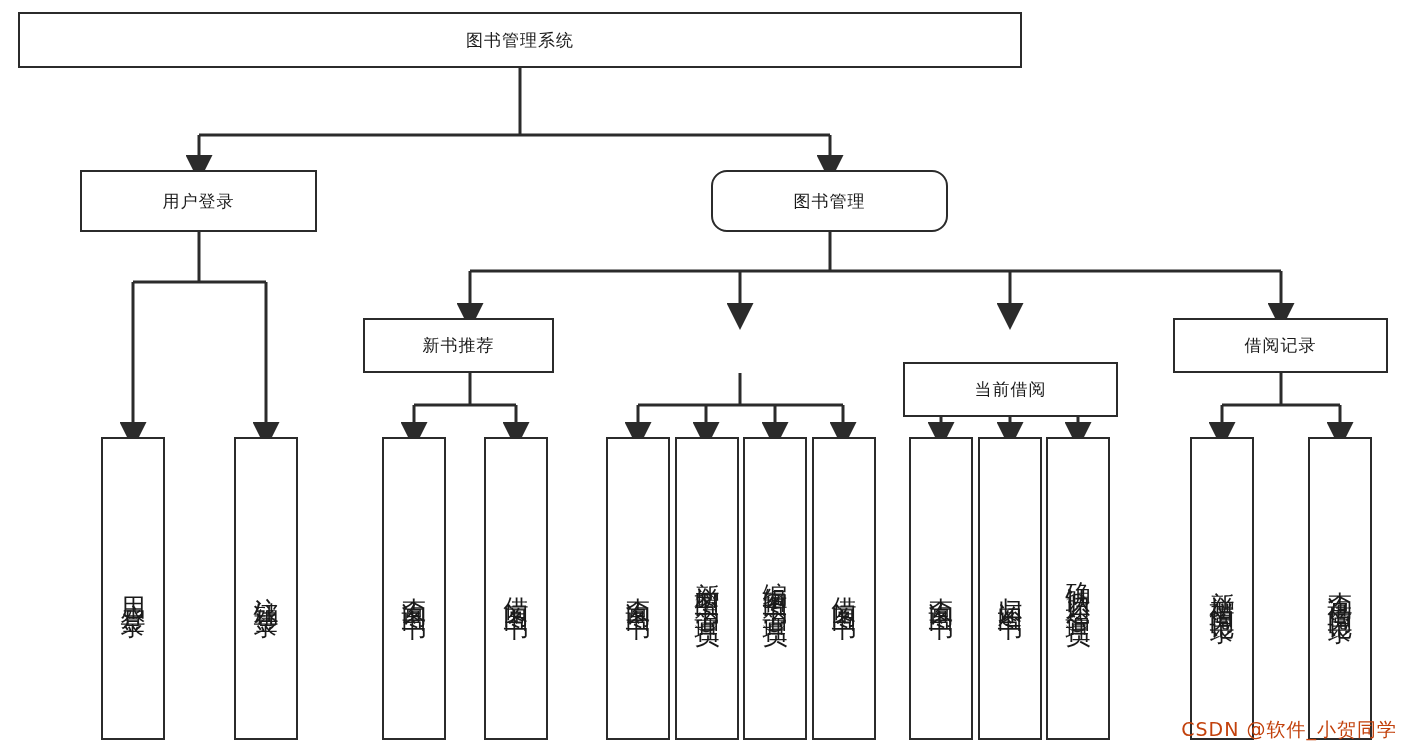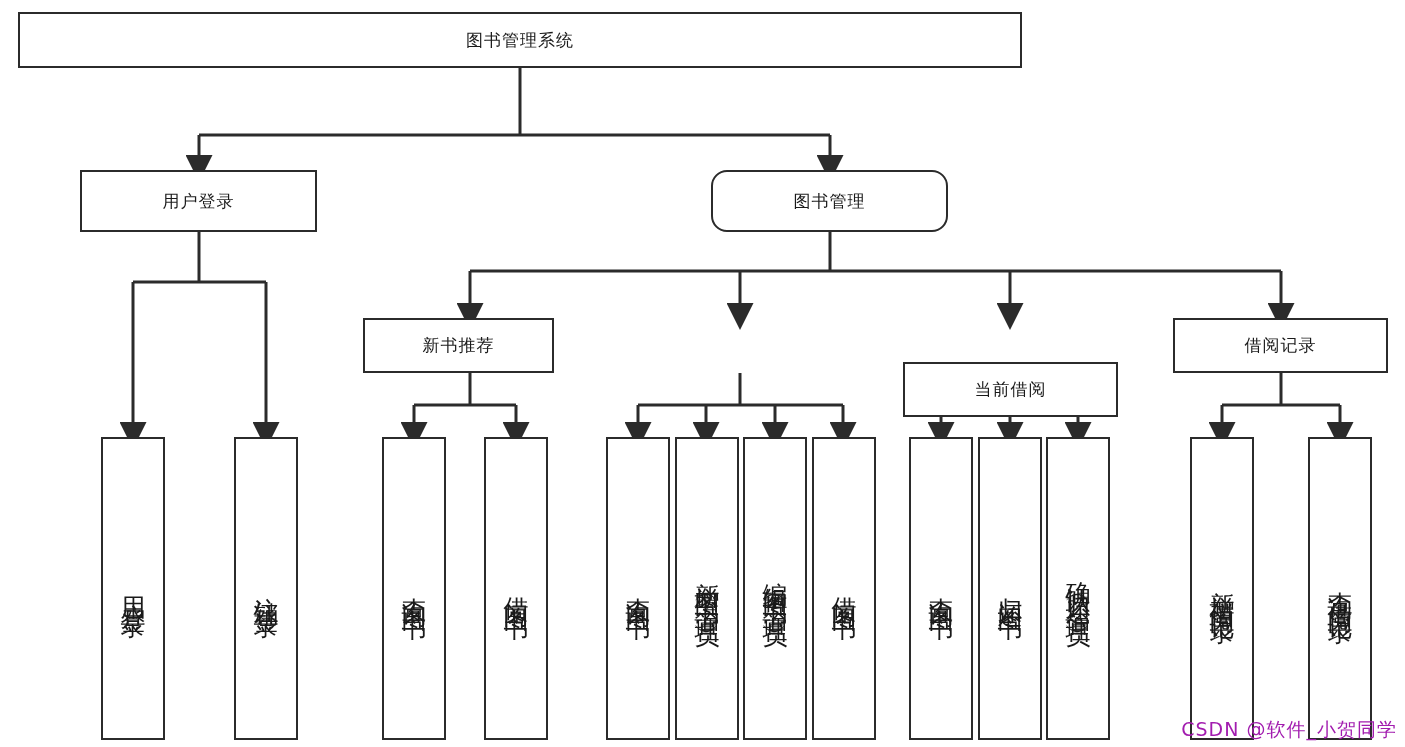--- a/index.html
+++ b/index.html
@@ -34,21 +34,21 @@
     letter-spacing:6px;
     line-height:1;
     white-space:nowrap;
     display:block;
   }
   .watermark{
     position:absolute;
     right:8px;
     bottom:4px;
     font-size:19px;
-    color:#a21caf;
+    color:#c2410c;
     letter-spacing:1px;
     white-space:nowrap;
     pointer-events:none;
   }
   svg.edges{position:absolute;left:0;top:0;width:1405px;height:747px;pointer-events:none;}
 </style>
 </head>
 <body>
 
 <div id="diagram">

